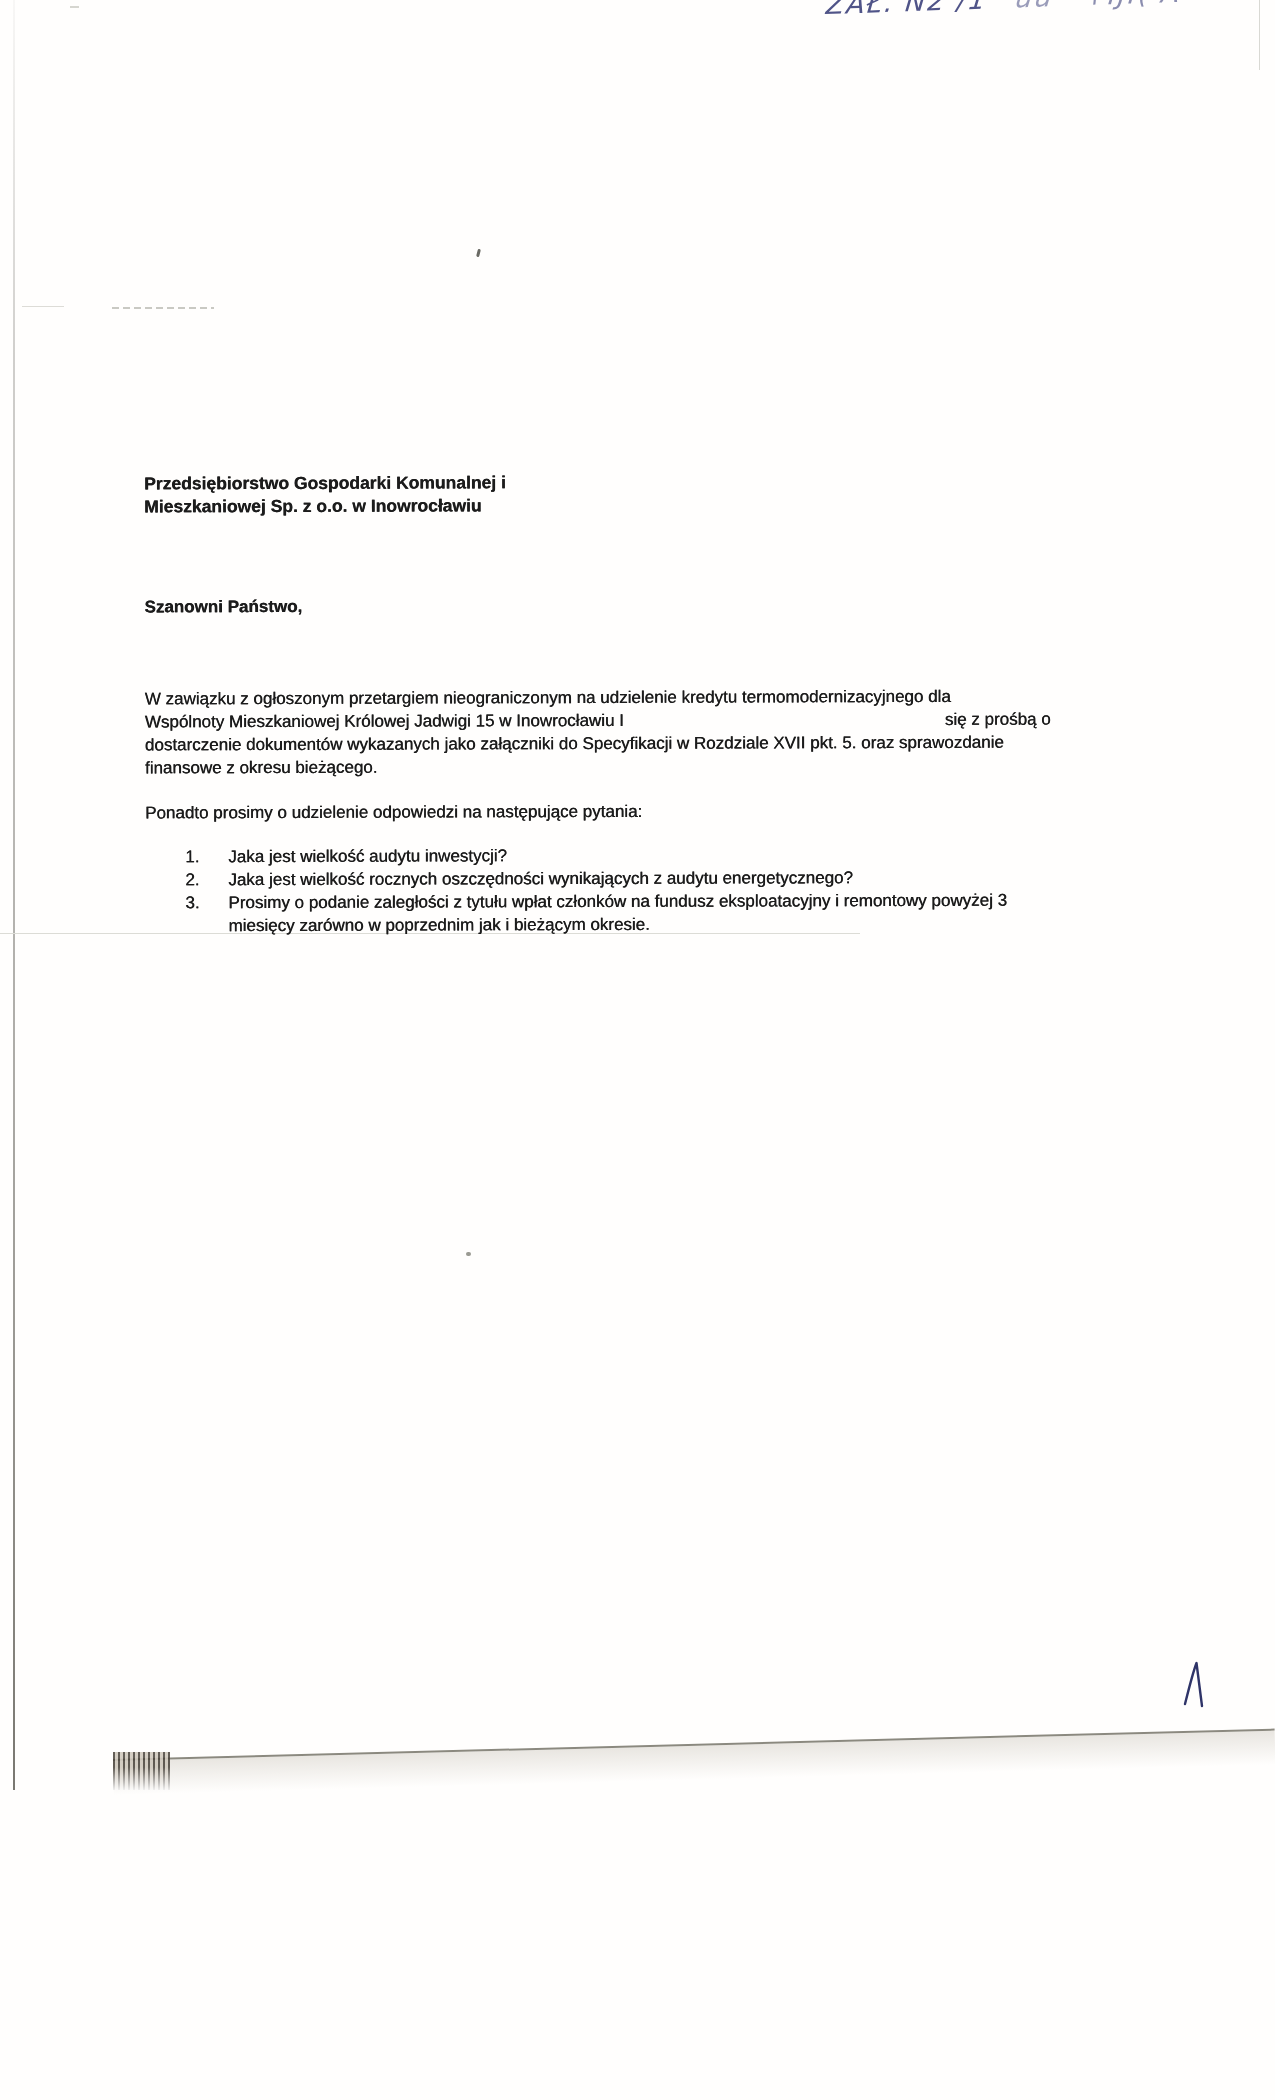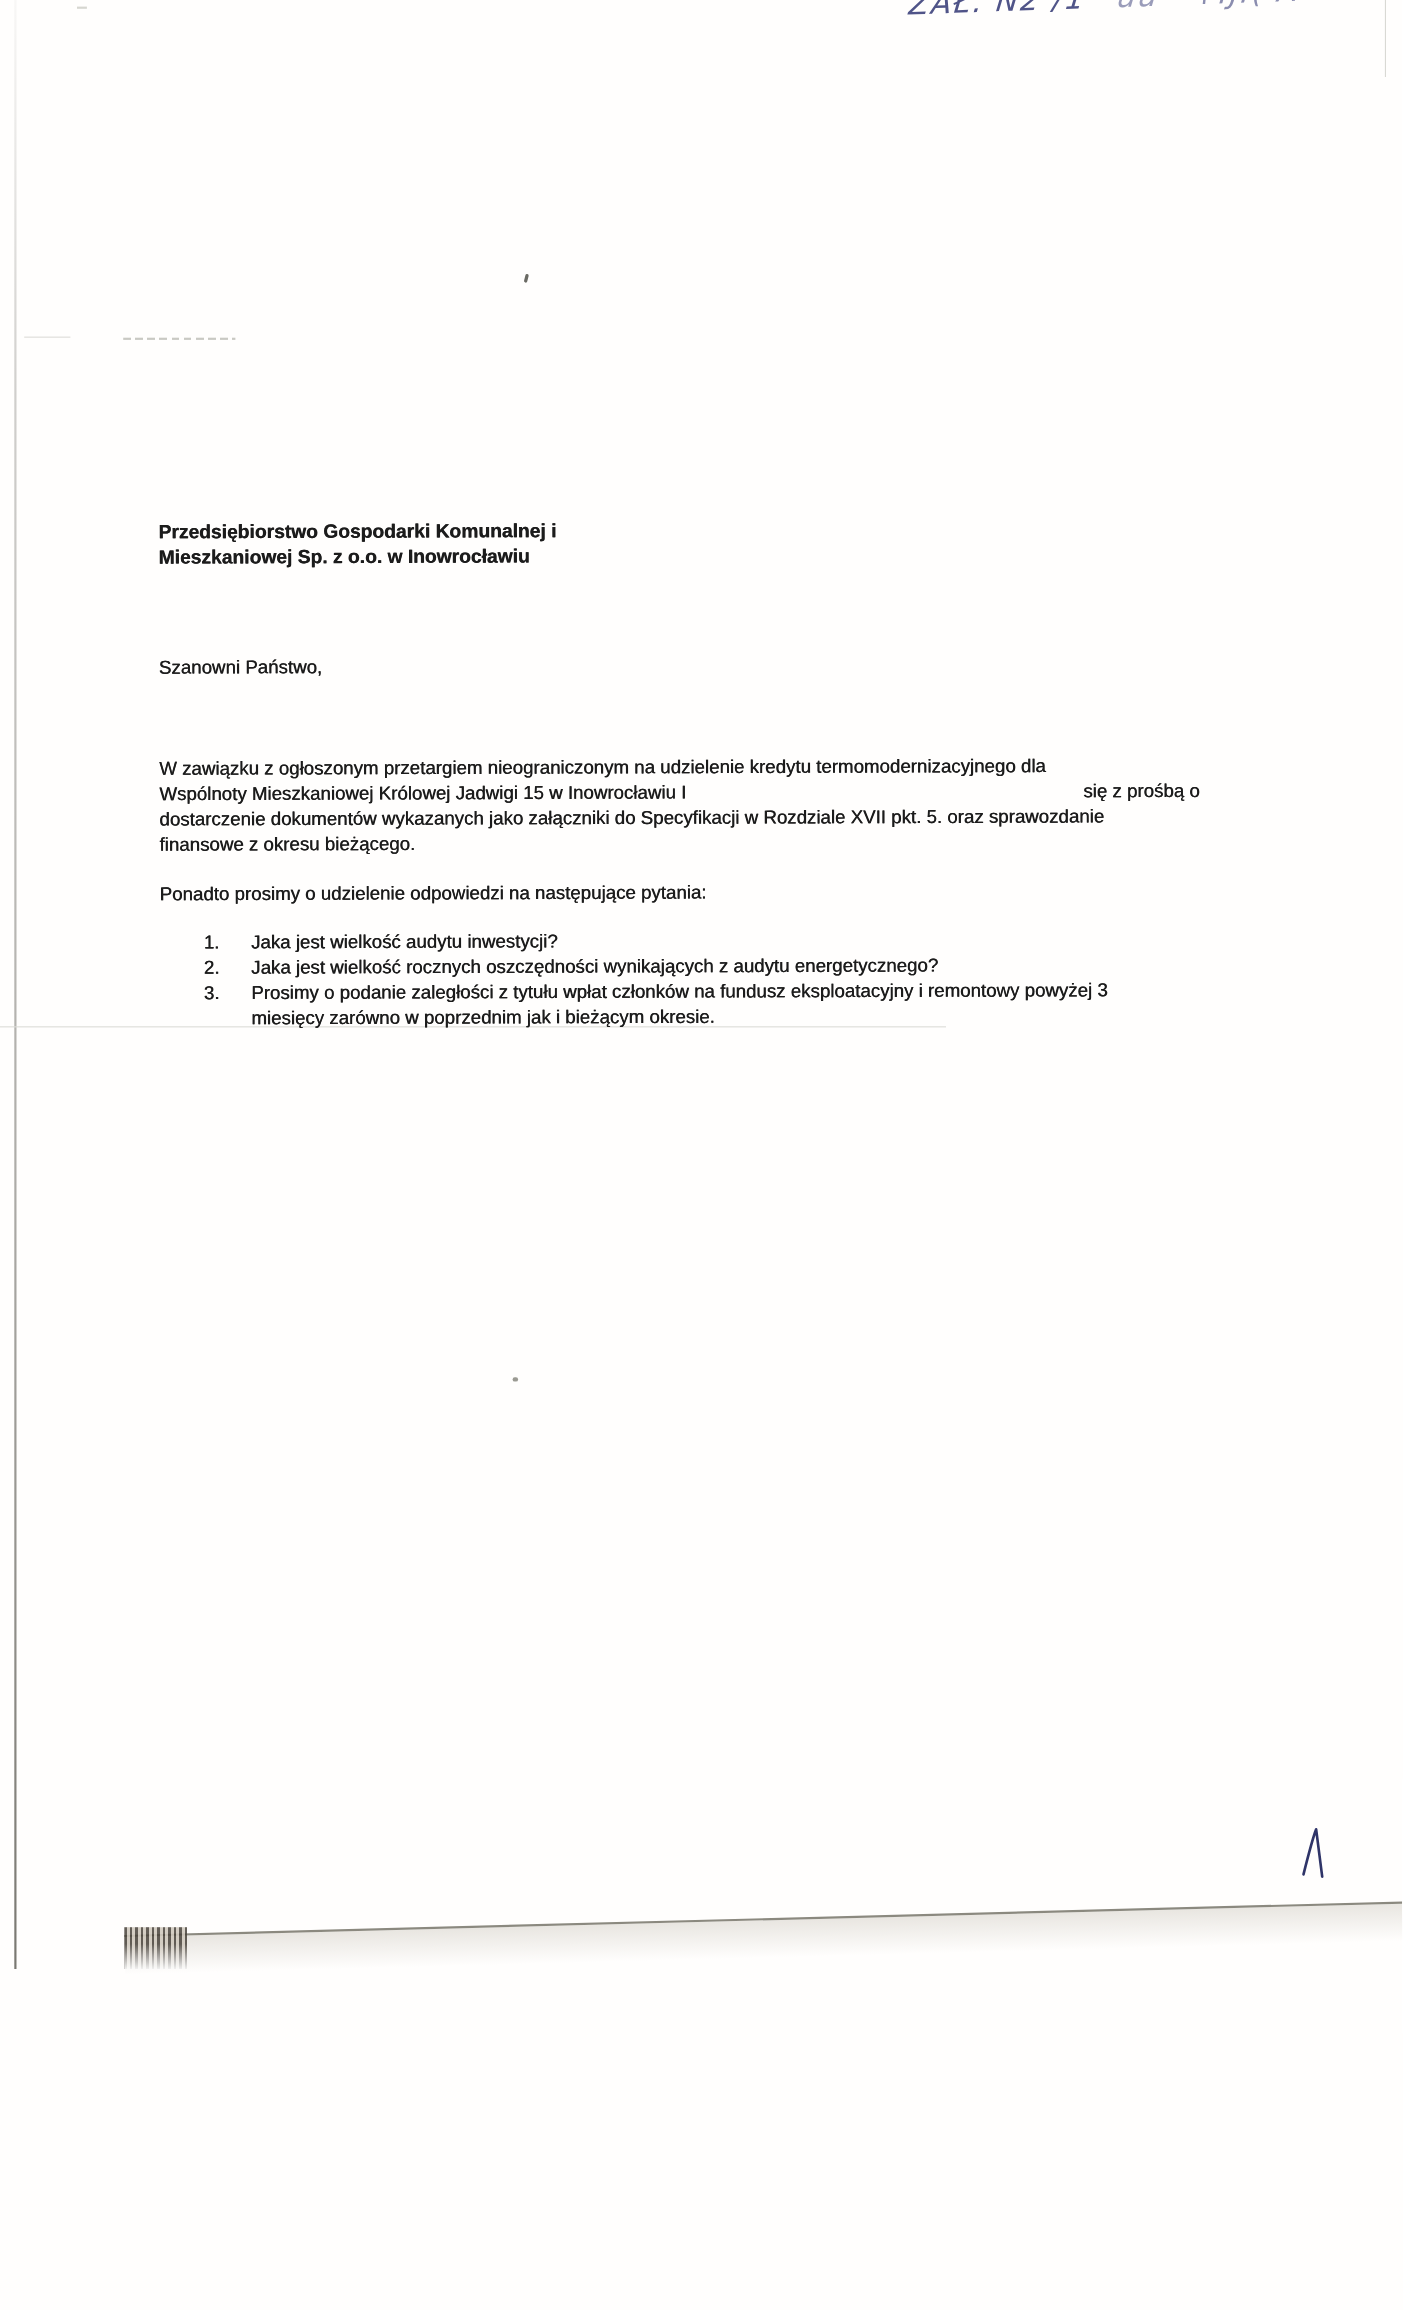--- a/index.html
+++ b/index.html
@@ -54,24 +54,24 @@
   }
   .hand-note .hp1{opacity:.88;}
   .hand-note .hp2{opacity:.5;margin-left:28px;}
   .hand-note .hp3{opacity:.58;margin-left:30px;}
   .hand-one{position:absolute;left:1182px;top:1660px;width:30px;height:50px;}
   
   .content{position:absolute;left:0;top:0;width:100%;height:100%;
     transform:rotate(-0.18deg);transform-origin:600px 800px;}
   .print{text-shadow:0.4px 0 0 currentColor;}
   .sender{position:absolute;left:145px;top:471px;font-size:17.5px;font-weight:bold;line-height:23px;}
-  .salutation{position:absolute;left:145px;top:595px;font-size:17px;line-height:22px;}
+  .salutation{position:absolute;left:145px;top:595px;font-size:17px;line-height:22px;font-weight:bold;}
   .para1{position:absolute;left:145px;top:686px;width:1020px;font-size:17px;line-height:23px;}
   .para1 .line{white-space:nowrap;height:23px;position:relative;}
-  .para1 .gap-right{position:absolute;left:800px;top:0;white-space:nowrap;margin-left:40px;}
+  .para1 .gap-right{position:absolute;left:800px;top:0;white-space:nowrap;}
   .para2{position:absolute;left:145px;top:800px;font-size:17px;line-height:23px;white-space:nowrap;}
   .qlist{position:absolute;left:185px;top:844px;font-size:17px;line-height:23px;}
   .qrow{white-space:nowrap;}
   .qnum{display:inline-block;width:43px;}
   .qwrap{padding-left:43px;white-space:nowrap;}
 </style>
 </head>
 <body>
 
 <div class="page">

